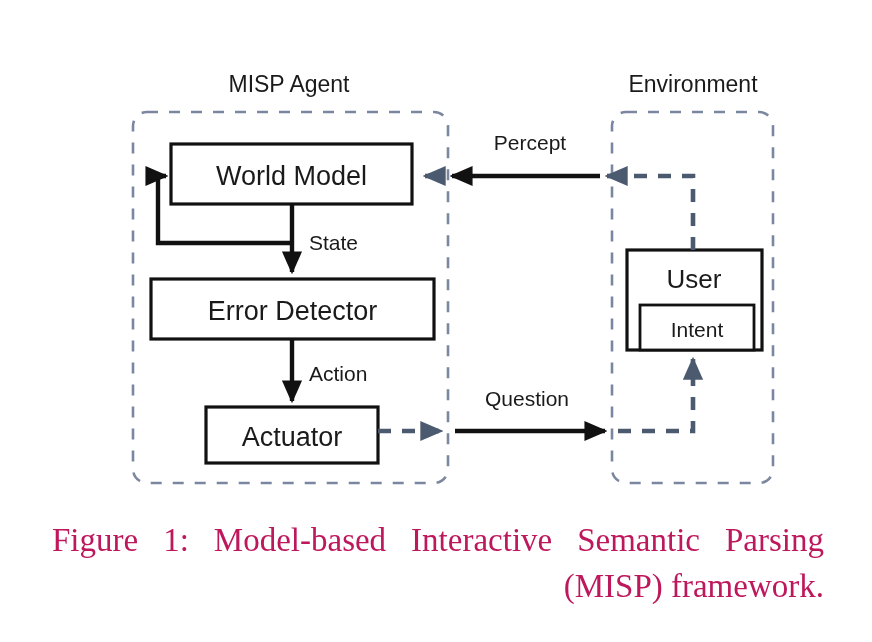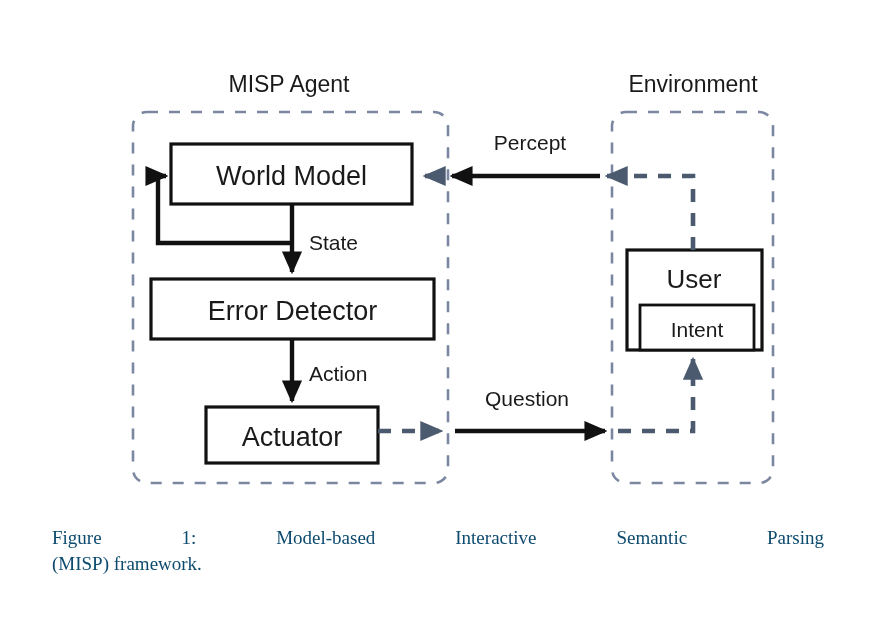--- a/index.html
+++ b/index.html
@@ -40,35 +40,34 @@
     font-family: "Liberation Sans", sans-serif;
     fill: #1a1a1a;
     font-size: 21px;
   }
   .caption {
     position: absolute;
     left: 52px;
     top: 518px;
     width: 772px;
     font-family: "Liberation Serif", "DejaVu Serif", serif;
-    font-size: 19px;
+    font-size: 33px;
     line-height: 1.38;
-    color: #0c4a6e;
+    color: #be185d;
     text-align: justify;
     text-justify: inter-word;
-    margin-top: 7px;
   }
   .caption .line1 {
     display: block;
     text-align: justify;
     text-align-last: justify;
   }
   .caption .line2 {
     display: block;
-    text-align: left;
+    text-align: right;
   }
 </style>
 </head>
 <body>
 
 <div id="page">
 
   <svg id="figure-svg" viewBox="0 0 872 500">
     <defs>
       <marker id="arrow-black" viewBox="0 0 10 10" refX="9" refY="5" markerWidth="5.2" markerHeight="5.2" orient="auto-start-reverse">

